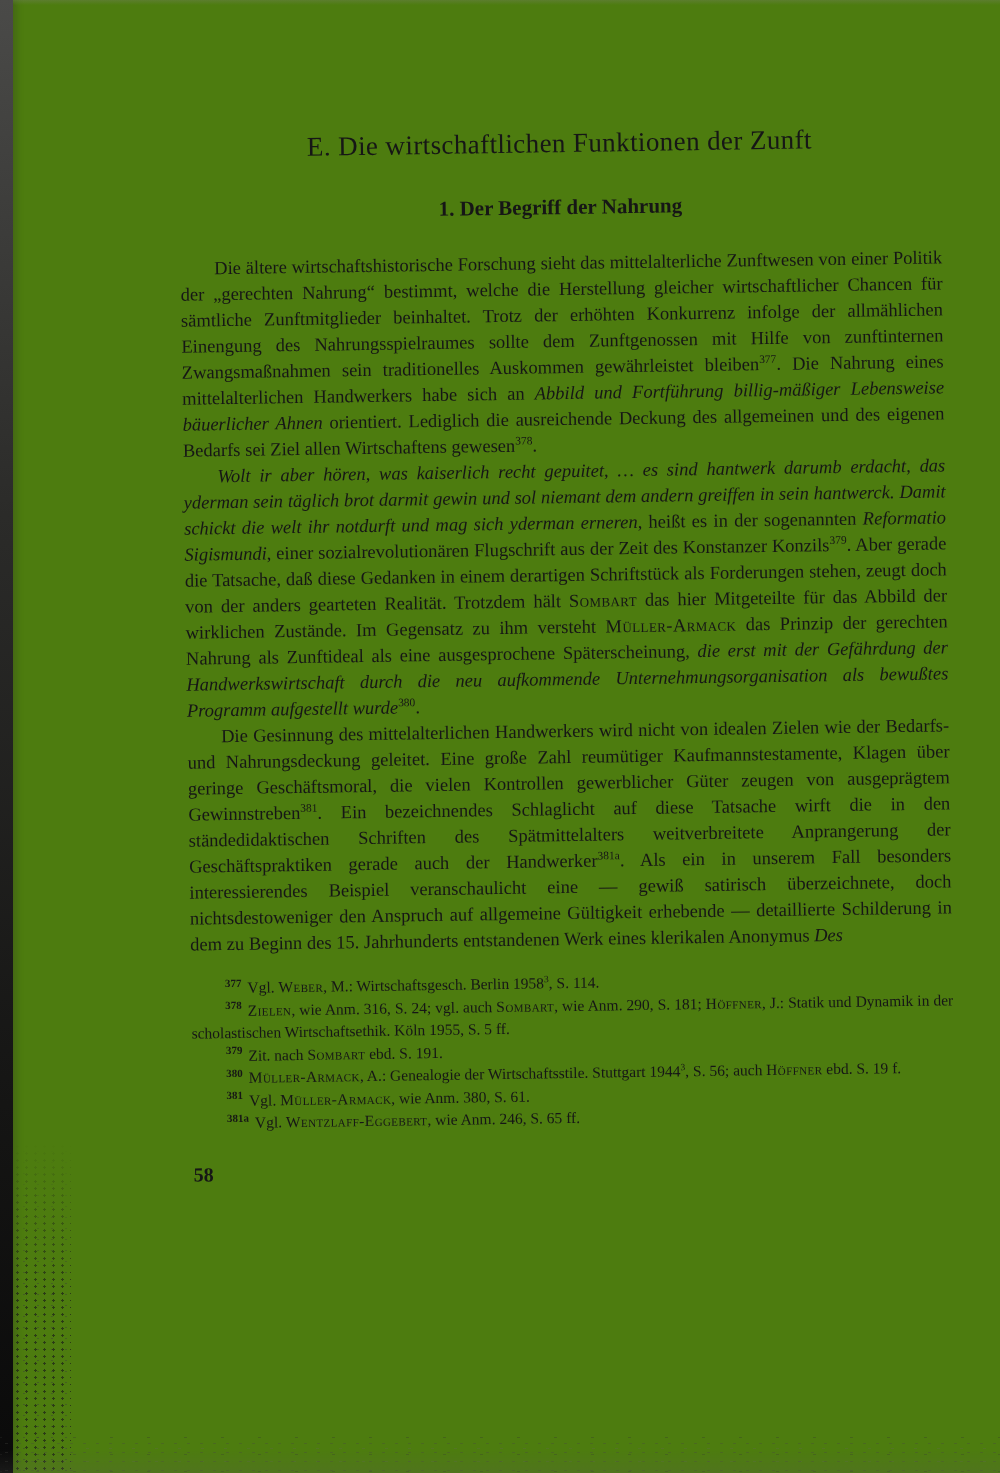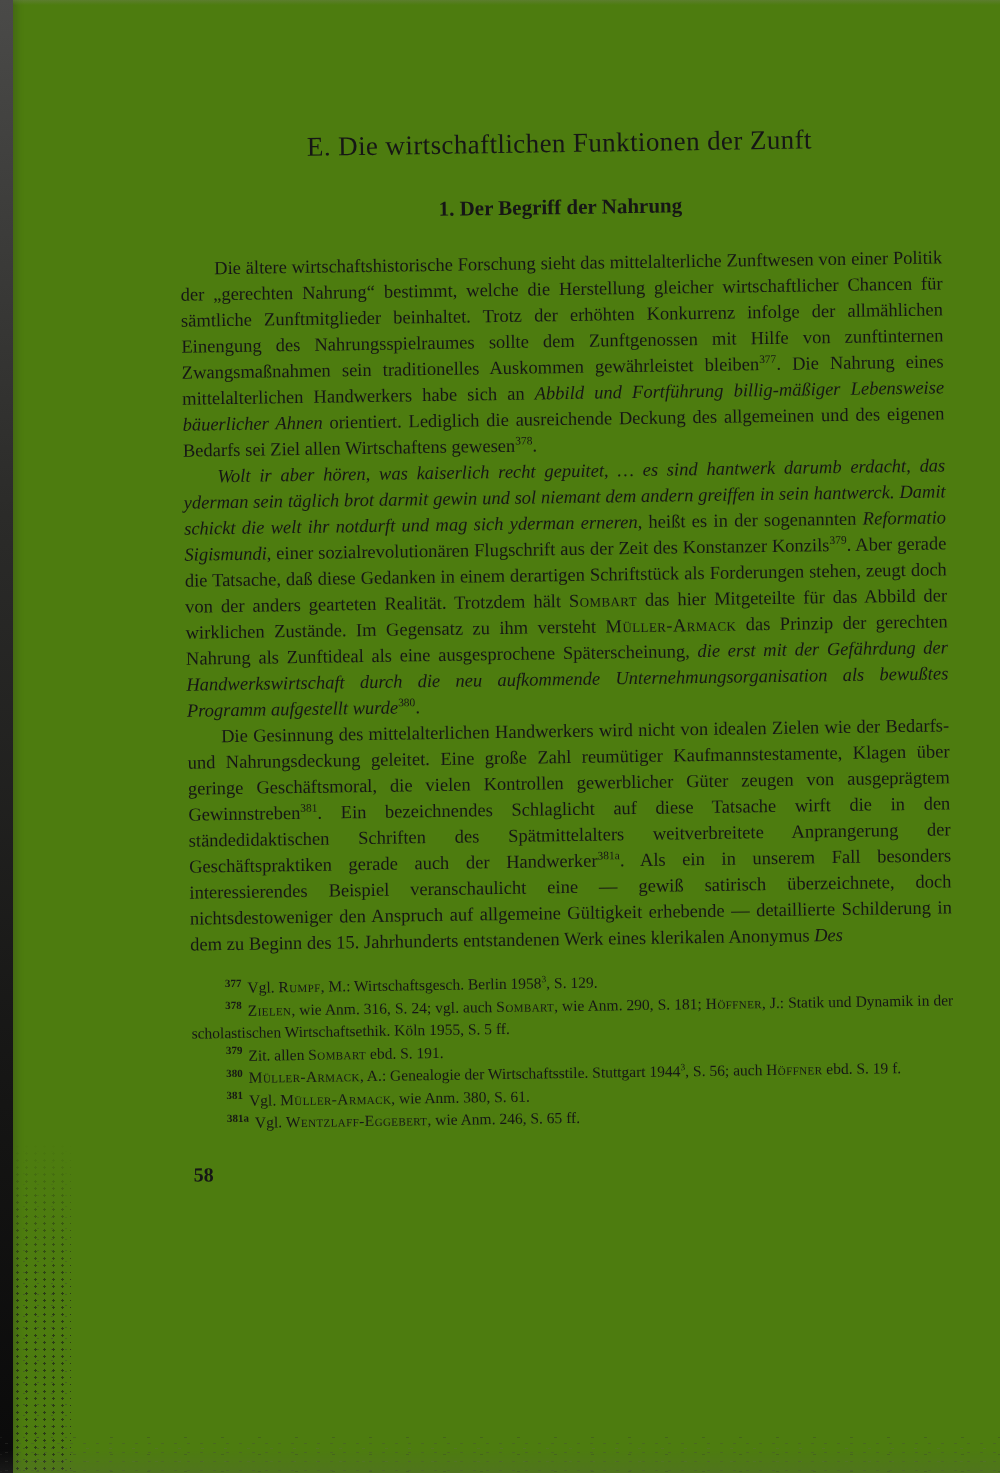--- a/index.html
+++ b/index.html
@@ -128,23 +128,23 @@
 
     <h1 class="chapter-title">E. Die wirtschaftlichen Funktionen der Zunft</h1>
 
     <h2 class="section-heading">1. Der Begriff der Nahrung</h2>
 
     <p class="body-para"><span>Die ältere wirtschaftshistorische Forschung sieht das mittelalterliche Zunftwesen von einer Politik der „gerechten Nahrung“ bestimmt, welche die Herstellung gleicher wirtschaftlicher Chancen für sämtliche Zunftmitglieder beinhaltet. Trotz der erhöhten Konkurrenz infolge der allmählichen Einengung des Nahrungsspielraumes sollte dem Zunftgenossen mit Hilfe von zunftinternen Zwangsmaßnahmen sein traditionelles Auskommen gewährleistet bleiben</span><sup class="ref">377</sup><span>. Die Nahrung eines mittelalterlichen Handwerkers habe sich an </span><span class="it">Abbild und Fortführung billig-mäßiger Lebensweise bäuerlicher Ahnen</span><span> orientiert. Lediglich die ausreichende Deckung des allgemeinen und des eigenen Bedarfs sei Ziel allen Wirtschaftens gewesen</span><sup class="ref">378</sup><span>.</span></p>
     <p class="body-para"><span class="it">Wolt ir aber hören, was kaiserlich recht gepuitet, … es sind hantwerk darumb erdacht, das yderman sein täglich brot darmit gewin und sol niemant dem andern greiffen in sein hantwerck. Damit schickt die welt ihr notdurft und mag sich yderman erneren,</span><span> heißt es in der sogenannten </span><span class="it">Reformatio Sigismundi</span><span>, einer sozialrevolutionären Flugschrift aus der Zeit des Konstanzer Konzils</span><sup class="ref">379</sup><span>. Aber gerade die Tatsache, daß diese Gedanken in einem derartigen Schriftstück als Forderungen stehen, zeugt doch von der anders gearteten Realität. Trotzdem hält </span><span class="sc">Sombart</span><span> das hier Mitgeteilte für das Abbild der wirklichen Zustände. Im Gegensatz zu ihm versteht </span><span class="sc">Müller-Armack</span><span> das Prinzip der gerechten Nahrung als Zunftideal als eine ausgesprochene Späterscheinung, </span><span class="it">die erst mit der Gefährdung der Handwerkswirtschaft durch die neu aufkommende Unternehmungsorganisation als bewußtes Programm aufgestellt wurde</span><sup class="ref">380</sup><span>.</span></p>
     <p class="body-para"><span>Die Gesinnung des mittelalterlichen Handwerkers wird nicht von idealen Zielen wie der Bedarfs- und Nahrungsdeckung geleitet. Eine große Zahl reumütiger Kaufmannstestamente, Klagen über geringe Geschäftsmoral, die vielen Kontrollen gewerblicher Güter zeugen von ausgeprägtem Gewinnstreben</span><sup class="ref">381</sup><span>. Ein bezeichnendes Schlaglicht auf diese Tatsache wirft die in den ständedidaktischen Schriften des Spätmittelalters weitverbreitete Anprangerung der Geschäftspraktiken gerade auch der Handwerker</span><sup class="ref">381a</sup><span>. Als ein in unserem Fall besonders interessierendes Beispiel veranschaulicht eine — gewiß satirisch überzeichnete, doch nichtsdestoweniger den Anspruch auf allgemeine Gültigkeit erhebende — detaillierte Schilderung in dem zu Beginn des 15. Jahrhunderts entstandenen Werk eines klerikalen Anonymus </span><span class="it">Des</span></p>
 
     <div class="footnotes">
-      <p class="footnote"><sup class="fn-marker">377</sup><span><span>Vgl. </span><span class="sc">Rumpf</span><span>, M.: Wirtschaftsgesch. Berlin 1958</span><sup class="ref">3</sup><span>, S. 129.</span></span></p>
+      <p class="footnote"><sup class="fn-marker">377</sup><span><span>Vgl. </span><span class="sc">Weber</span><span>, M.: Wirtschaftsgesch. Berlin 1958</span><sup class="ref">3</sup><span>, S. 114.</span></span></p>
       <p class="footnote"><sup class="fn-marker">378</sup><span><span class="sc">Zielen</span><span>, wie Anm. 316, S. 24; vgl. auch </span><span class="sc">Sombart</span><span>, wie Anm. 290, S. 181; </span><span class="sc">Höffner</span><span>, J.: Statik und Dynamik in der scholastischen Wirtschaftsethik. Köln 1955, S. 5 ff.</span></span></p>
-      <p class="footnote"><sup class="fn-marker">379</sup><span><span>Zit. allen </span><span class="sc">Sombart</span><span> ebd. S. 191.</span></span></p>
+      <p class="footnote"><sup class="fn-marker">379</sup><span><span>Zit. nach </span><span class="sc">Sombart</span><span> ebd. S. 191.</span></span></p>
       <p class="footnote"><sup class="fn-marker">380</sup><span><span class="sc">Müller-Armack</span><span>, A.: Genealogie der Wirtschaftsstile. Stuttgart 1944</span><sup class="ref">3</sup><span>, S. 56; auch </span><span class="sc">Höffner</span><span> ebd. S. 19 f.</span></span></p>
       <p class="footnote"><sup class="fn-marker">381</sup><span><span>Vgl. </span><span class="sc">Müller-Armack</span><span>, wie Anm. 380, S. 61.</span></span></p>
       <p class="footnote"><sup class="fn-marker">381a</sup><span><span>Vgl. </span><span class="sc">Wentzlaff-Eggebert</span><span>, wie Anm. 246, S. 65 ff.</span></span></p>
     </div>
 
     <div class="page-number">58</div>
 
   </div>
 </div>
 

